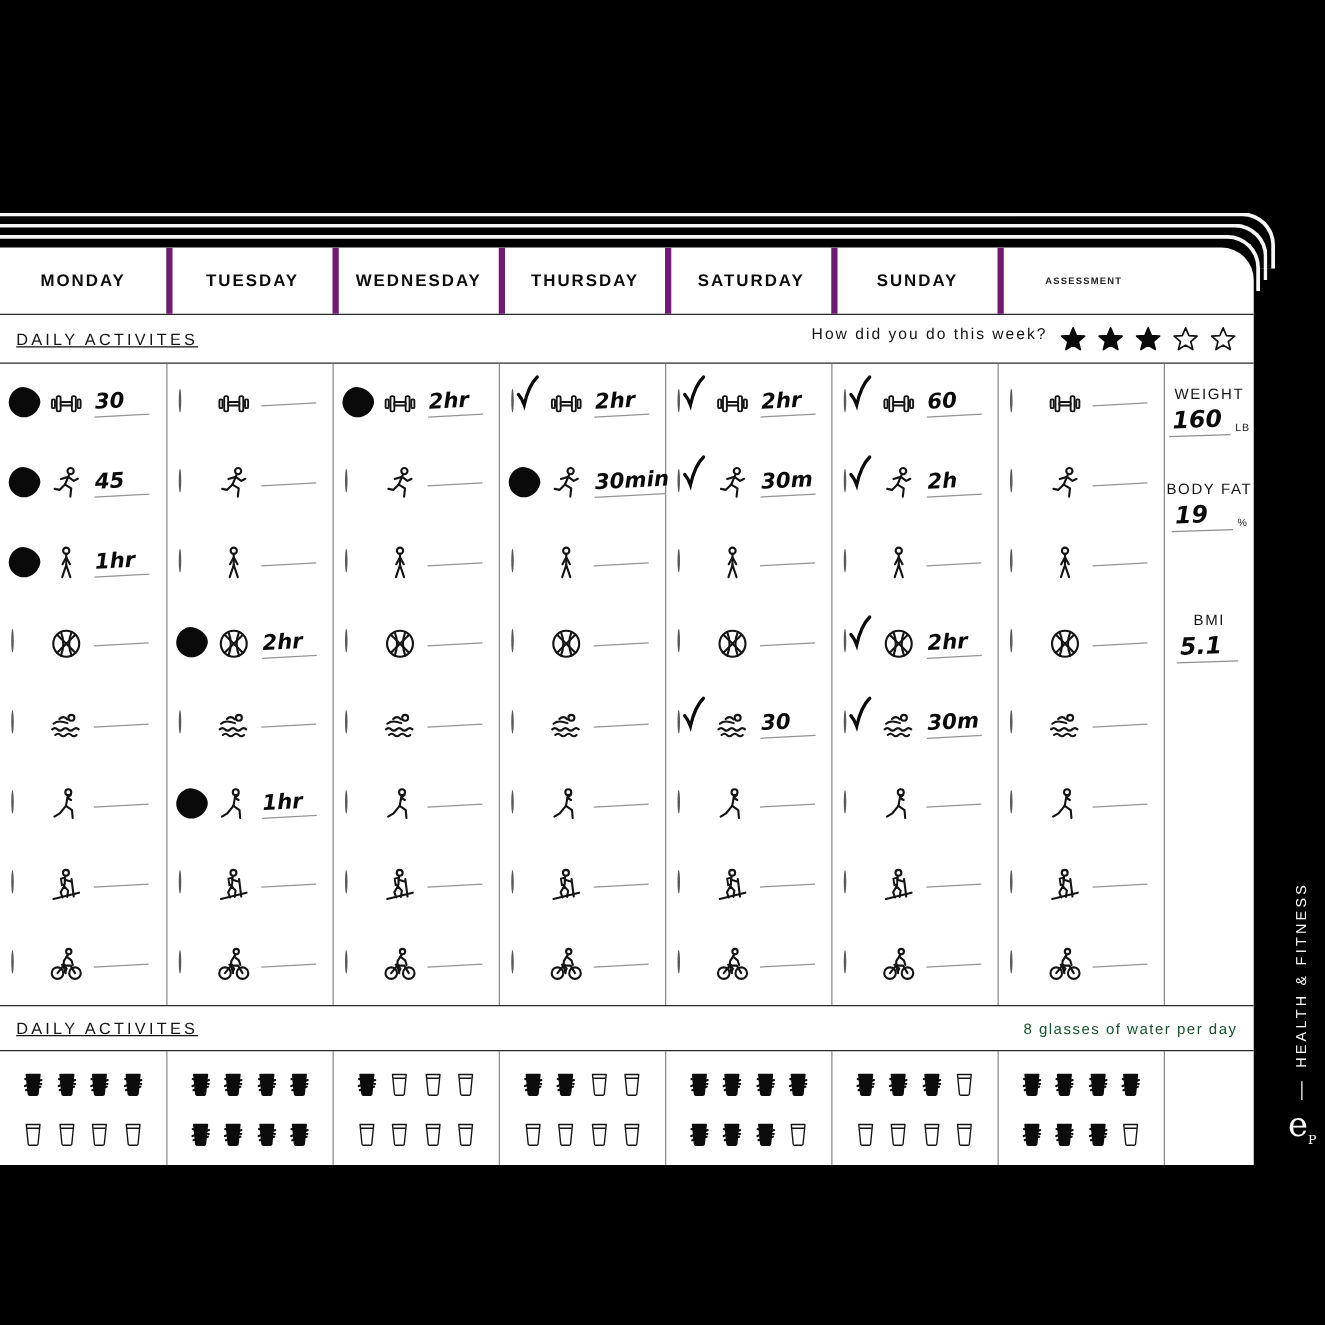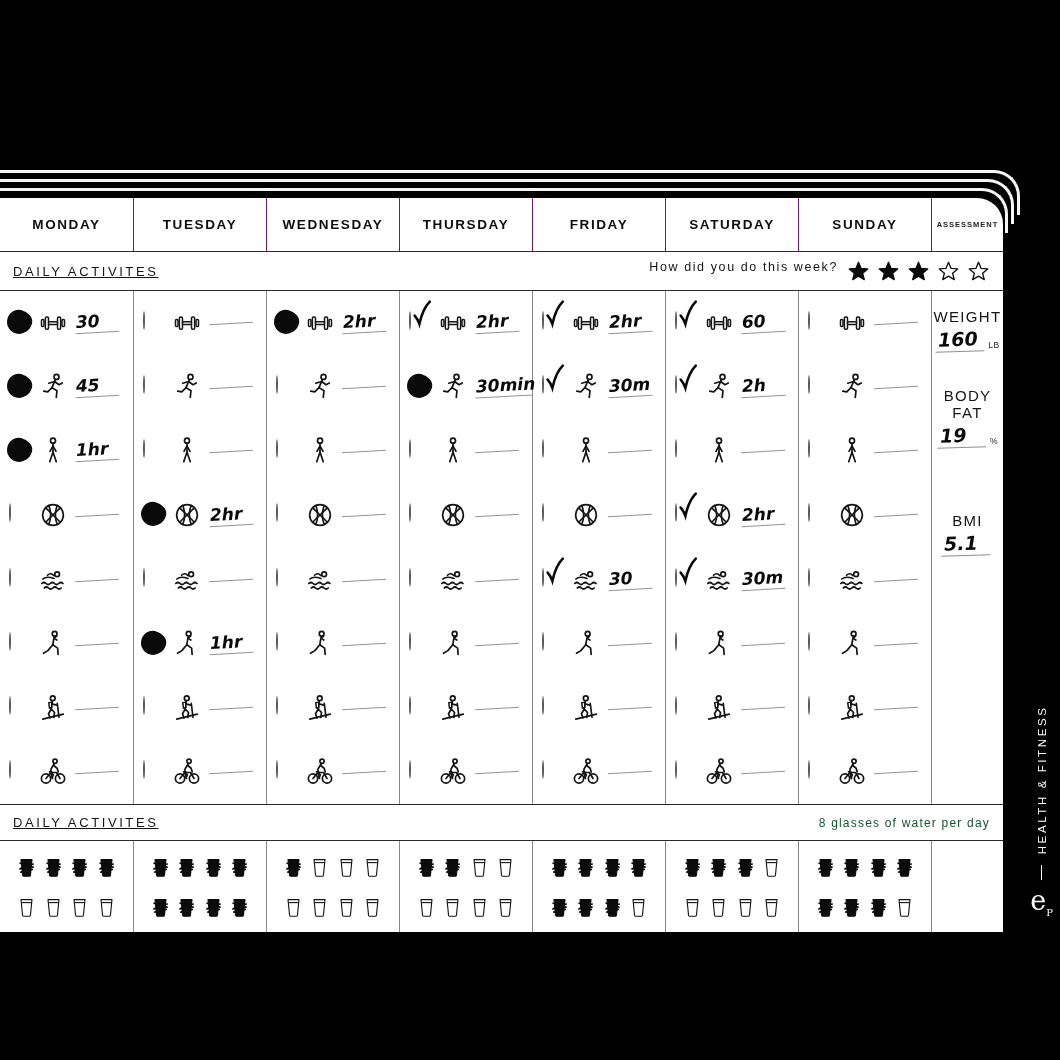--- a/index.html
+++ b/index.html
@@ -14,21 +14,21 @@
   .edge2{top:179px;width:1011px;}
   .edge3{top:188px;width:1005px;}
 
   
   .page{position:absolute;left:0;top:198px;width:1003px;height:734px;
     background:#fff;border-top-right-radius:26px;overflow:hidden;}
 
   .header-row{height:53px;display:grid;grid-template-columns:repeat(7,133px) 1fr;
     border-bottom:1px solid #2a2a2a;}
   .header-cell{display:flex;align-items:center;justify-content:center;
-    border-left:1px solid #701a75;font-weight:bold;font-size:13.5px;
+    border-left:5px solid #701a75;font-weight:bold;font-size:13.5px;
     letter-spacing:1.6px;color:#0d0d0d;}
   .header-cell:first-child{border-left:none;}
   .header-cell.assess{font-size:7.5px;font-weight:700;letter-spacing:1px;color:#222;}
 
   .band{height:38px;display:flex;align-items:center;justify-content:space-between;
     padding:0 13px;border-bottom:1px solid #2a2a2a;}
   .band-title{font-size:13px;letter-spacing:2.6px;color:#151515;text-decoration:underline;}
   .band-right{display:flex;align-items:flex-start;gap:9px;}
   .band-prompt{font-size:12.5px;letter-spacing:1.6px;color:#151515;}
   .stars{display:flex;align-items:center;gap:7px;}
@@ -51,21 +51,21 @@
   .value{min-width:42px;border-bottom:1.2px solid #949494;
     font-family:"DejaVu Sans",sans-serif;font-style:italic;font-weight:bold;
     font-size:17px;line-height:1.05;white-space:nowrap;transform:rotate(-3deg);
     padding:0 1px 1px 1px;color:#0a0a0a;}
 
   .assess-col{border-left:1px solid #8a8a8a;display:flex;flex-direction:column;
     align-items:center;padding-top:17px;}
   .metric{text-align:center;}
   .metric.m1{margin-bottom:35px;}
   .metric.m2{margin-bottom:64px;}
-  .metric-label{display:block;font-size:15px;letter-spacing:1.3px;color:#151515;}
+  .metric-label{display:block;font-size:12px;letter-spacing:1.3px;color:#151515;}
   .val-row{display:flex;align-items:flex-end;gap:4px;margin-top:3px;justify-content:center;}
   .hand{font-family:"DejaVu Sans",sans-serif;font-style:italic;font-weight:bold;
     font-size:19px;border-bottom:1px solid #8f8f8f;min-width:44px;text-align:left;
     padding:0 2px 1px 3px;transform:rotate(-2deg);color:#0a0a0a;}
   .unit{font-size:8.5px;letter-spacing:.6px;color:#222;padding-bottom:2px;}
 
   .hyd-band{height:35px;display:flex;align-items:center;justify-content:space-between;
     padding:0 13px;border-bottom:1px solid #2a2a2a;}
   .hyd-note{font-size:12px;letter-spacing:1.2px;color:#14532d;}
 
@@ -100,21 +100,20 @@
 <div class="page-edge edge2"></div>
 <div class="page-edge edge3"></div>
 
 <div class="page">
 
   <div class="header-row">
       <div class="header-cell">MONDAY</div>
       <div class="header-cell">TUESDAY</div>
       <div class="header-cell">WEDNESDAY</div>
       <div class="header-cell">THURSDAY</div>
-      <div class="header-cell">FRIDAY</div>
       <div class="header-cell">SATURDAY</div>
       <div class="header-cell">SUNDAY</div>
       <div class="header-cell assess">ASSESSMENT</div>
     </div>
 
   <div class="band">
     <span class="band-title">DAILY ACTIVITES</span>
     <span class="band-right">
       <span class="band-prompt">How did you do this week?</span>
       <span class="stars">

